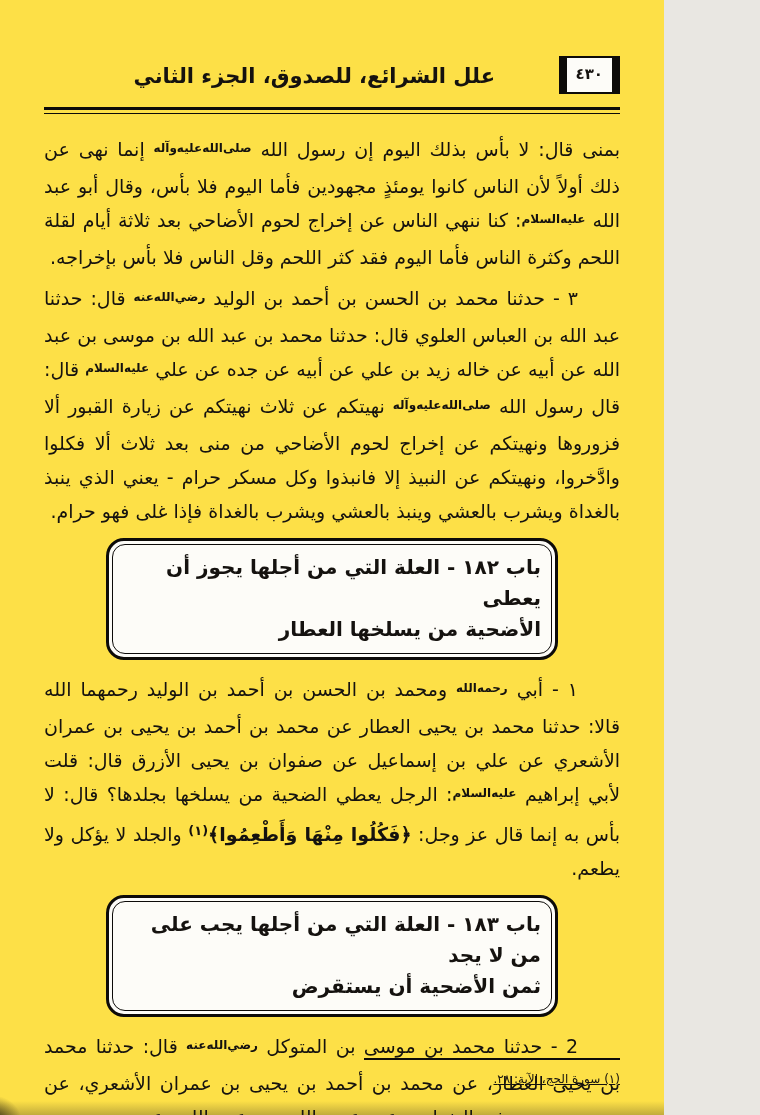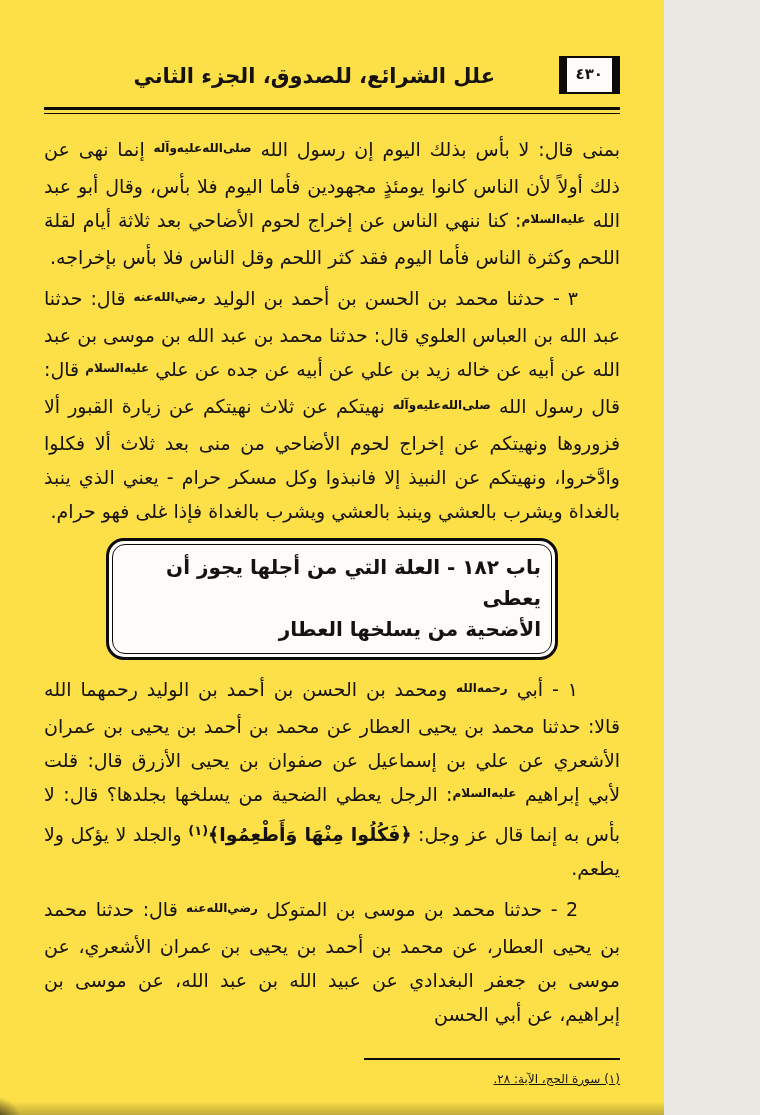--- a/index.html
+++ b/index.html
@@ -109,20 +109,26 @@
 
     <div class="chapter-box">
       <div class="chapter-inner">
         <div class="chapter-line">باب ١٨٢ - العلة التي من أجلها يجوز أن يعطى</div>
         <div class="chapter-line">الأضحية من يسلخها العطار</div>
       </div>
     </div>
 
     <p class="para indent"><span>١ - أبي </span><span class="hon">رحمه‌الله</span><span> ومحمد بن الحسن بن أحمد بن الوليد رحمهما الله قالا: حدثنا محمد بن يحيى العطار عن محمد بن أحمد بن يحيى بن عمران الأشعري عن علي بن إسماعيل عن صفوان بن يحيى الأزرق قال: قلت لأبي إبراهيم </span><span class="hon">عليه‌السلام</span><span>: الرجل يعطي الضحية من يسلخها بجلدها؟ قال: لا بأس به إنما قال عز وجل: </span><span class="quran">﴿فَكُلُوا مِنْهَا وَأَطْعِمُوا﴾</span><span class="fn-ref">(١)</span><span> والجلد لا يؤكل ولا يطعم.</span></p>
 
+    <div class="chapter-box">
+      <div class="chapter-inner">
+        <div class="chapter-line">باب ١٨٣ - العلة التي من أجلها يجب على من لا يجد</div>
+        <div class="chapter-line">ثمن الأضحية أن يستقرض</div>
+      </div>
+    </div>
 
     <p class="para indent"><span>2 - حدثنا محمد بن موسى بن المتوكل </span><span class="hon">رضي‌الله‌عنه</span><span> قال: حدثنا محمد بن يحيى العطار، عن محمد بن أحمد بن يحيى بن عمران الأشعري، عن موسى بن جعفر البغدادي عن عبيد الله بن عبد الله، عن موسى بن إبراهيم، عن أبي الحسن</span></p>
 
   </main>
 
   <footer class="footnote">
     <div class="footnote-rule"></div>
     <div class="footnote-text">(١) سورة الحج، الآية: ٢٨.</div>
   </footer>
 

